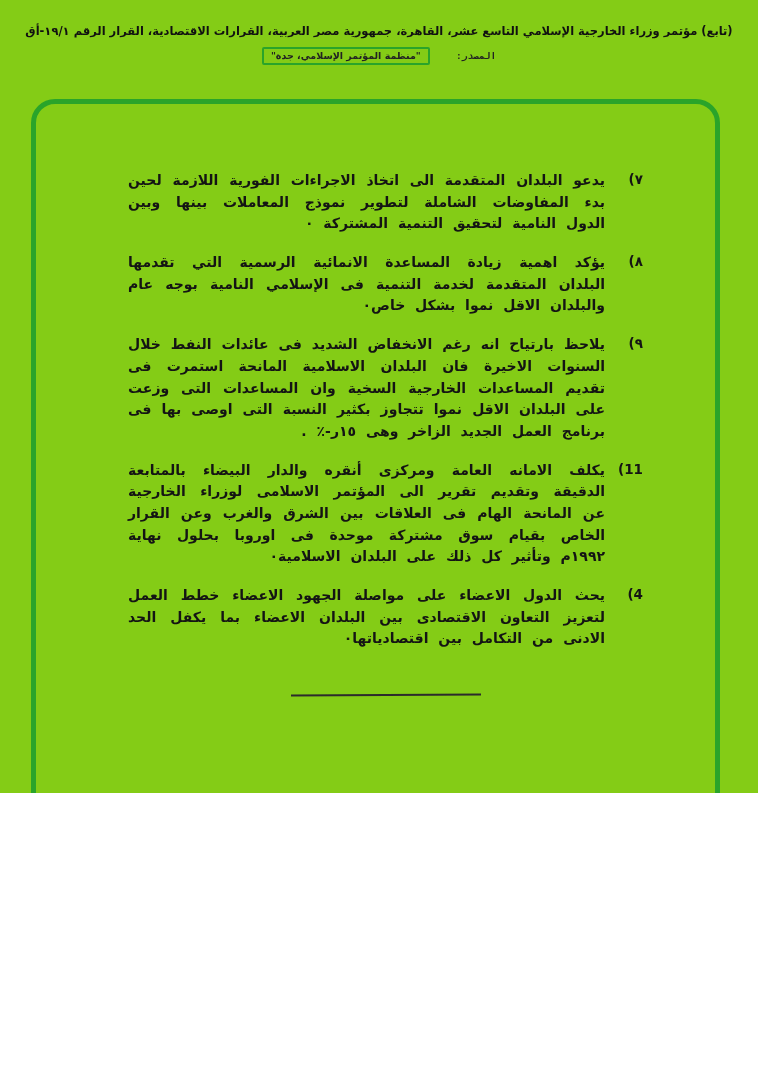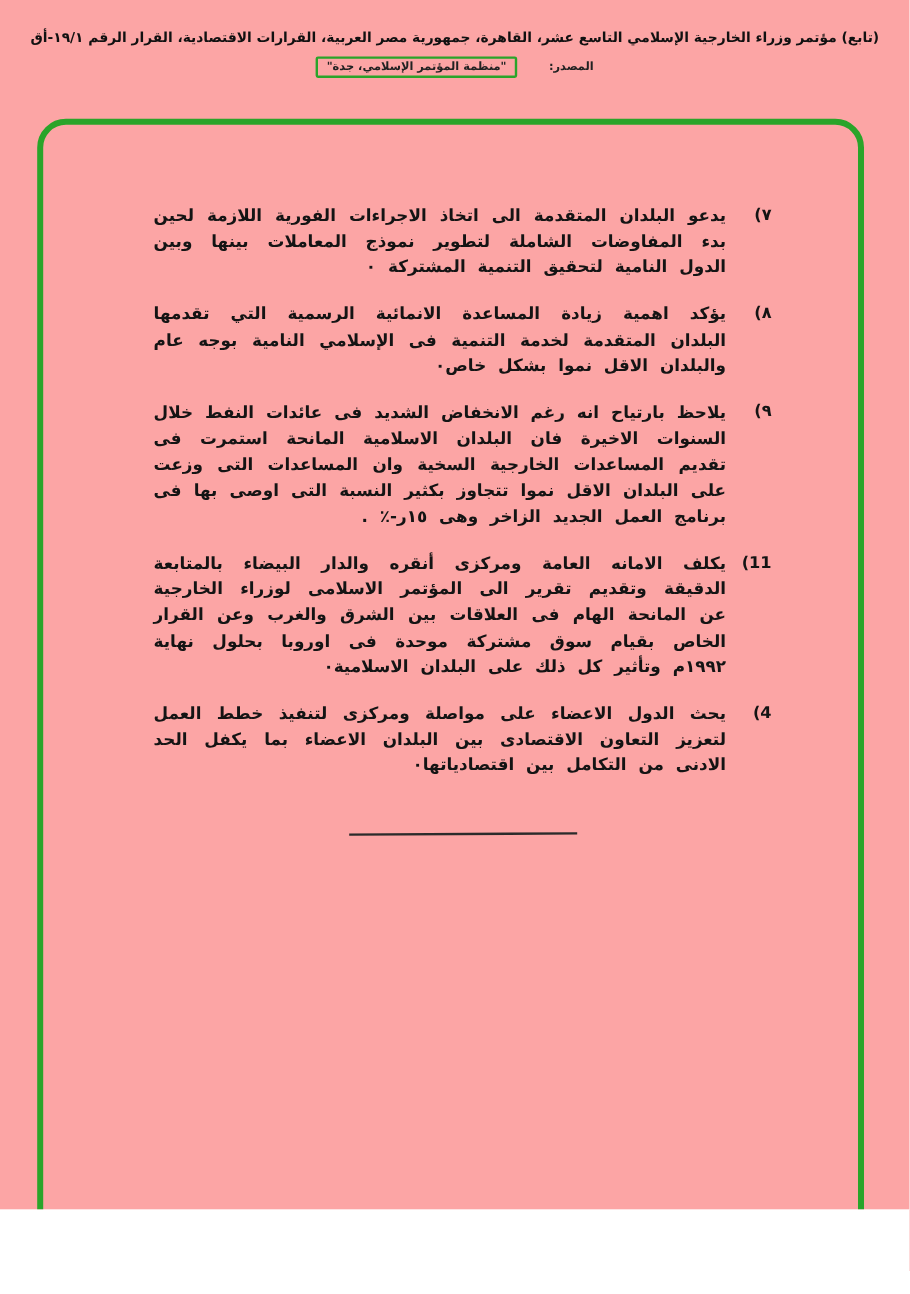--- a/index.html
+++ b/index.html
@@ -4,22 +4,22 @@
 <style>
   html, body {
     margin: 0;
     padding: 0;
     background: #ffffff;
     font-family: "DejaVu Sans", sans-serif;
   }
   .page {
     position: relative;
     width: 758px;
-    height: 1008px;
-    background: #fca5a5;
+    height: 793px;
+    background: #84cc16;
     overflow: hidden;
     color: #141414;
   }
 
   
   .header {
     position: absolute;
     top: 24px;
     left: 0;
     width: 758px;
@@ -33,20 +33,21 @@
     color: #111111;
   }
   .source-line {
     margin-top: 9px;
     font-size: 9.5px;
     font-weight: bold;
     color: #222222;
   }
   .source-label {
     margin-left: 23px;
+    font-family: Liberation Mono, monospace;
   }
   .source-box {
     display: inline-block;
     border: 2px solid #2aa42a;
     border-radius: 2px;
     padding: 1px 7px 2px 7px;
   }
 
   
   .green-frame {
@@ -138,21 +139,21 @@
         <p class="item-text">يلاحظ بارتياح انه رغم الانخفاض الشديد فى عائدات النفط خلال السنوات الاخيرة فان البلدان الاسلامية المانحة استمرت فى تقديم المساعدات الخارجية السخية وان المساعدات التى وزعت على البلدان الاقل نموا تتجاوز بكثير النسبة التى اوصى بها فى برنامج العمل الجديد الزاخر وهى ١٥ر-٪ .</p>
       </div>
 
       <div class="item">
         <span class="item-num">11)</span>
         <p class="item-text">يكلف الامانه العامة ومركزى أنقره والدار البيضاء بالمتابعة الدقيقة وتقديم تقرير الى المؤتمر الاسلامى لوزراء الخارجية عن المانحة الهام فى العلاقات بين الشرق والغرب وعن القرار الخاص بقيام سوق مشتركة موحدة فى اوروبا بحلول نهاية ١٩٩٢م وتأثير كل ذلك على البلدان الاسلامية٠</p>
       </div>
 
       <div class="item">
         <span class="item-num">4)</span>
-        <p class="item-text">يحث الدول الاعضاء على مواصلة ومركزى لتنفيذ خطط العمل لتعزيز التعاون الاقتصادى بين البلدان الاعضاء بما يكفل الحد الادنى من التكامل بين اقتصادياتها٠</p>
+        <p class="item-text">يحث الدول الاعضاء على مواصلة الجهود الاعضاء خطط العمل لتعزيز التعاون الاقتصادى بين البلدان الاعضاء بما يكفل الحد الادنى من التكامل بين اقتصادياتها٠</p>
       </div>
 
       <hr class="divider">
 
     </div>
   </div>
 
   <div class="page-number">٣</div>
 
 </div>

